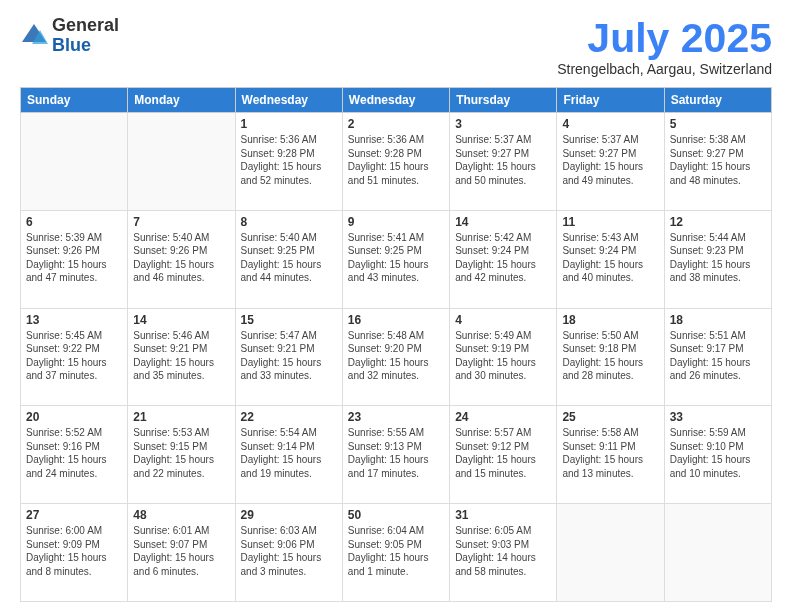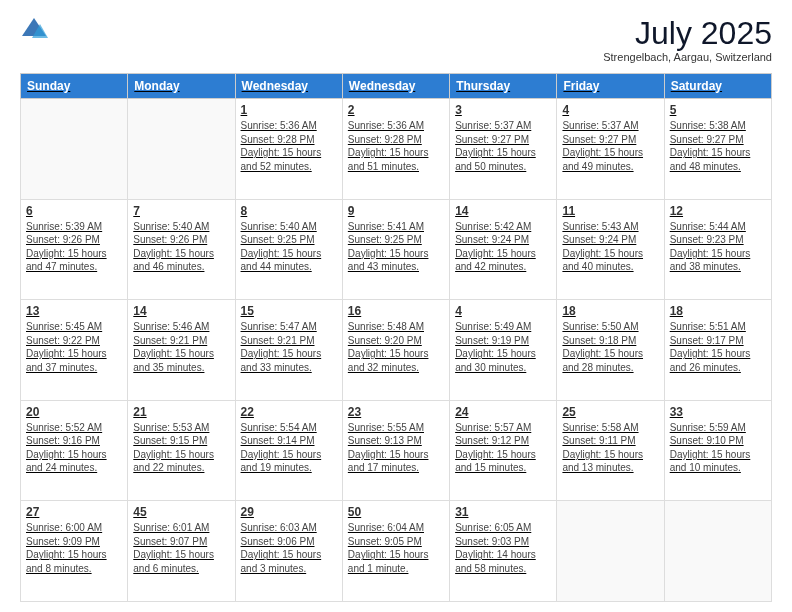--- a/index.html
+++ b/index.html
@@ -44,35 +44,34 @@
     }
     .logo-icon {
       width: 28px;
       height: 28px;
       margin-right: 4px;
     }
     .title-section {
       text-align: right;
     }
     .month-title {
-      font-size: 32px;
-      font-weight: normal;
-      color: #0f172a;
+      font-size: 41px;
+      font-weight: bold;
+      color: #3b82f6;
       line-height: 1.1;
     }
     .location-title {
-      font-size: 11px;
+      font-size: 14px;
       color: #333;
       font-weight: normal;
     }
     .calendar {
       width: 100%;
       border-collapse: collapse;
       flex: 1;
-      text-decoration: underline;
     }
     .calendar th {
       background-color: #2d7dd2;
       color: #fff;
       font-size: 12px;
       font-weight: bold;
       padding: 5px 6px;
       text-align: left;
       border: 1px solid #ccc;
     }
@@ -104,20 +103,24 @@
 </head>
 <body>
 
 <div class="page">
   <div class="header">
     <div class="logo">
       <svg class="logo-icon" viewBox="0 0 28 28" xmlns="http://www.w3.org/2000/svg">
         <polygon points="14,2 26,20 2,20" fill="#1a5faa" opacity="0.85"></polygon>
         <polygon points="20,8 28,22 12,22" fill="#2d9dd8" opacity="0.7"></polygon>
       </svg>
+      <div class="logo-text">
+        <span class="logo-general">General</span>
+        <span class="logo-blue">Blue</span>
+      </div>
     </div>
     <div class="title-section">
       <div class="month-title">July 2025</div>
       <div class="location-title">Strengelbach, Aargau, Switzerland</div>
     </div>
   </div>
 
   <table class="calendar">
     <thead>
       <tr>
@@ -244,21 +247,21 @@
             <span class="day-number">33</span>
             <div class="day-info">Sunrise: 5:59 AM<br>Sunset: 9:10 PM<br>Daylight: 15 hours and 10 minutes.</div>
           </td>
         </tr>
         <tr>
           <td>
             <span class="day-number">27</span>
             <div class="day-info">Sunrise: 6:00 AM<br>Sunset: 9:09 PM<br>Daylight: 15 hours and 8 minutes.</div>
           </td>
           <td>
-            <span class="day-number">45</span>
+            <span class="day-number">48</span>
             <div class="day-info">Sunrise: 6:01 AM<br>Sunset: 9:07 PM<br>Daylight: 15 hours and 6 minutes.</div>
           </td>
           <td>
             <span class="day-number">29</span>
             <div class="day-info">Sunrise: 6:03 AM<br>Sunset: 9:06 PM<br>Daylight: 15 hours and 3 minutes.</div>
           </td>
           <td>
             <span class="day-number">50</span>
             <div class="day-info">Sunrise: 6:04 AM<br>Sunset: 9:05 PM<br>Daylight: 15 hours and 1 minute.</div>
           </td>

